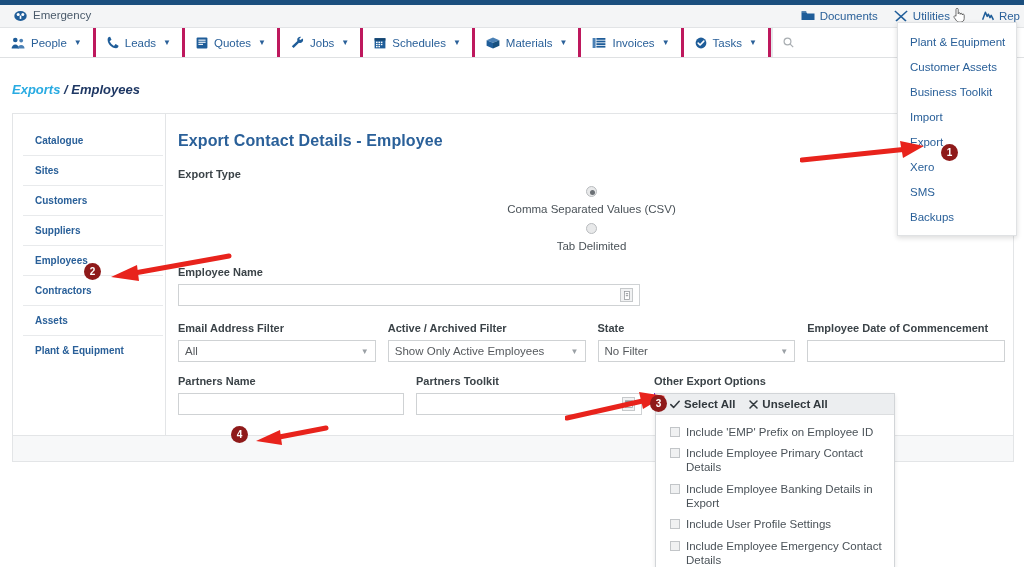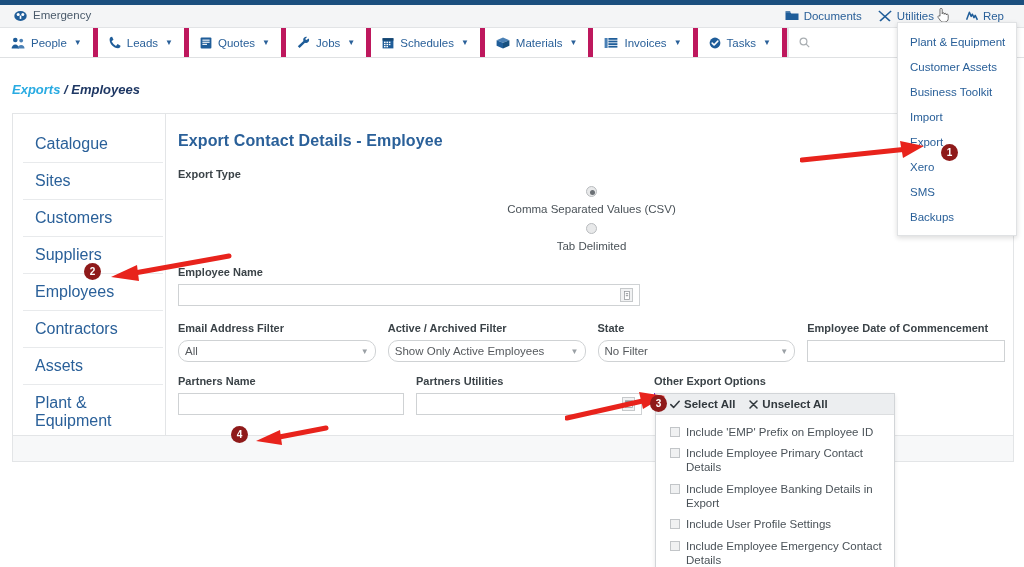--- a/index.html
+++ b/index.html
@@ -27,38 +27,38 @@
     border-bottom:1px solid #e2e4e6;
   }
   .dash {
     position:absolute; left:14px; top:4px;
     display:flex; align-items:center; gap:6px;
     color:#4a5a6a; font-size:11.5px;
   }
   .hdr-right {
     position:absolute; right:0px; top:3px;
     display:flex; align-items:center; gap:16px;
-    padding-right:20px;
+    padding-right:4px;
   }
   .hdr-link {
     display:flex; align-items:center; gap:5px;
     color:#2a6099; font-size:11.5px; white-space:nowrap;
   }
   .hdr-link.cut { overflow:hidden; }
 
   
   .toolbar {
     position:absolute; top:28px; left:0; width:1024px; height:30px;
     background:#ffffff; border-bottom:1px solid #dfe1e3;
     display:flex; align-items:stretch;
   }
   .tb-btn {
     display:flex; align-items:center; gap:6px;
     padding:0 11px;
-    border-right:5px solid #be185d;
+    border-right:3px solid #be185d;
     color:#2a6099; font-size:11.5px; white-space:nowrap;
     cursor:pointer;
   }
   .tb-btn .caret { font-size:8px; color:#2a6099; margin-left:1px;}
   .tb-spacer { flex:1; border-right:1px solid #e6e8ea; }
   .tb-search {
     width:160px; display:flex; align-items:center; gap:7px;
     padding:0 10px; background:#fff;
     border-left:1px solid #e6e8ea;
   }
@@ -87,22 +87,22 @@
     width:1002px; height:349px;
     background:#ffffff;
     border:1px solid #e3e5e7;
   }
   .sidenav {
     position:absolute; top:12px; left:10px; width:140px;
   }
   .sn-item {
     padding:9px 4px 9px 12px;
     border-bottom:1px solid #e8eaec;
-    color:#2a6099; font-size:16px;
-    cursor:pointer; position:relative;
+    color:#2a6099; font-size:10px;
+    cursor:pointer; position:relative;font-weight:bold;
   }
   .sn-item:last-child { border-bottom:0; }
   .vdivide {
     position:absolute; left:152px; top:0; bottom:0; width:1px; background:#e3e5e7;
   }
 
   
   .form { position:absolute; left:165px; top:18px; right:8px; }
   .form-title {
     color:#2a6099; font-size:16px; font-weight:bold; letter-spacing:.1px;
@@ -117,21 +117,21 @@
   }
   .rad.on::after {
     content:""; position:absolute; left:3px; top:3px;
     width:5px; height:5px; border-radius:50%; background:#6b7075;
   }
   .fld {
     height:22px; border:1px solid #cfd2d4; background:#fff;
     display:flex; align-items:center; justify-content:space-between;
     font-size:11.5px; color:#55595d; padding:0 6px;
   }
-  .fld.select { color:#55595d;border-radius:10px; }
+  .fld.select { color:#55595d; }
   .fld .dncaret { color:#9aa0a5; font-size:8px; }
   .fld-btn {
     width:13px; height:14px; border:1px solid #c6c9cb; background:#f1f2f3;
     display:flex; align-items:center; justify-content:center;
   }
   .grid3 { display:flex; gap:12px; }
   .col { }
 
   .btn-export {
     width:62px; height:22px; background:#34a336; color:#fff;
@@ -444,21 +444,21 @@
       </div>
 
       <div class="grid3" style="margin-top:13px;">
         <div class="col" style="width:226px;">
           <span class="lbl">Partners Name</span>
           <div class="fld">
             <span></span>
           </div>
         </div>
         <div class="col" style="width:226px;">
-          <span class="lbl">Partners Utilities</span>
+          <span class="lbl">Partners Toolkit</span>
           <div class="fld">
             <span></span>
             <span class="fld-btn">
               <svg width="8" height="8" viewBox="0 0 8 8">
                   <rect x="0.4" y="0.8" width="7.2" height="6.8" fill="#fff" stroke="#8e9296" stroke-width=".7"></rect>
                   <rect x="0.4" y="0.8" width="7.2" height="1.6" fill="#8e9296"></rect>
                   <g fill="#8e9296">
                     <rect x="1.4" y="3.2" width="1" height=".9"></rect>
                     <rect x="3.1" y="3.2" width="1" height=".9"></rect>
                     <rect x="4.8" y="3.2" width="1" height=".9"></rect>

